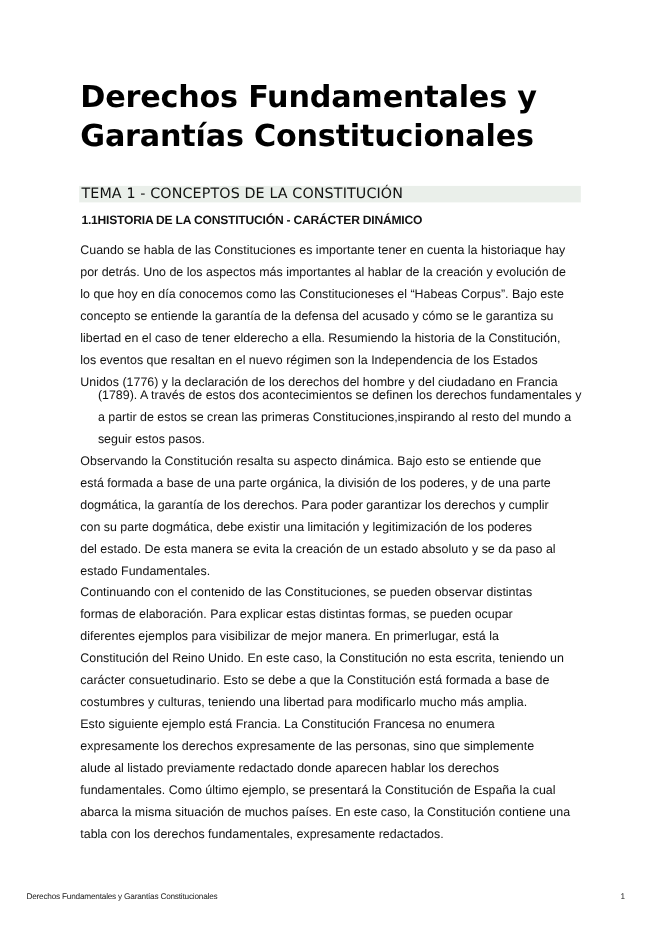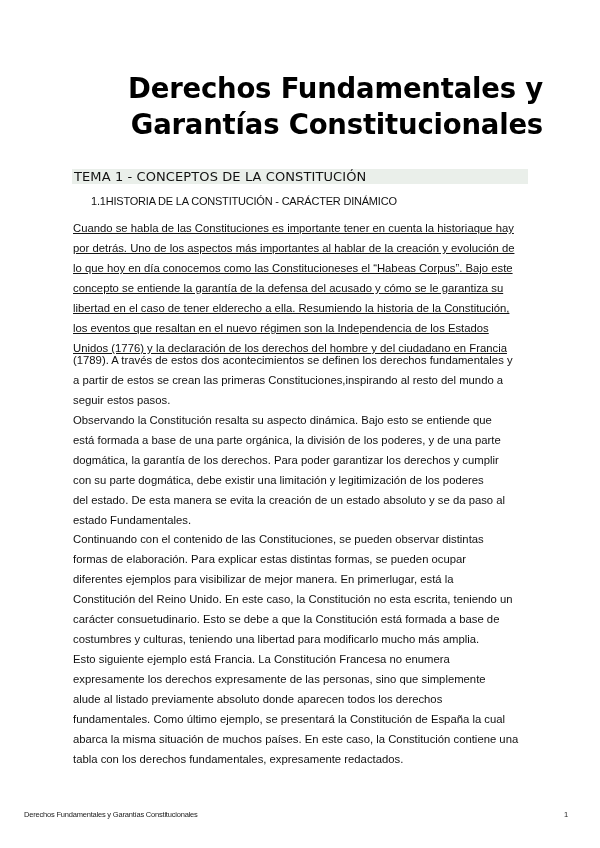--- a/index.html
+++ b/index.html
@@ -6,40 +6,40 @@
   body { width: 600px; height: 848px; position: relative; overflow: hidden;
          font-family: "DejaVu Sans", sans-serif; color: #111; }
   .page { position: absolute; left: 0; top: 0; width: 600px; height: 848px; }
   .title { position: absolute; left: 73px; top: 70px; width: 470px;
            font-family: "DejaVu Sans", sans-serif; font-weight: bold;
            font-size: 27.5px; line-height: 36px; color: #000; letter-spacing: -0.2px; }
   .tema-band { position: absolute; left: 72px; top: 169px; width: 456px; height: 15px;
                background: #eaefea; }
   .tema { position: absolute; left: 74px; top: 169px; font-family: "DejaVu Sans", sans-serif;
           font-size: 13px; line-height: 15px; color: #111; letter-spacing: 0.1px; }
-  .subhead { position: absolute; left: 91px; top: 193px; font-family: "Liberation Sans", sans-serif;
-             font-size: 11px; line-height: 16px; color: #111; letter-spacing: -0.2px; }
+  .subhead { position: absolute; left: 74px; top: 193px; font-family: "Liberation Sans", sans-serif;
+             font-size: 11px; line-height: 16px; color: #111; letter-spacing: -0.2px; font-weight: bold; }
   .para { position: absolute; left: 73px; width: 463px; font-family: "Liberation Sans", sans-serif;
           font-size: 11.3px; color: #111; margin: 0; }
   .para span.line { display: block; white-space: nowrap; height: 20px; line-height: 20px; }
-  .p1 { top: 218px; text-decoration: underline; }
-  .p1b { top: 350px; }
+  .p1 { top: 218px; }
+  .p1b { top: 350px; margin-left: 16px; }
   .p2 { top: 410px; }
   .p3 { top: 529px; }
   .footer-text { position: absolute; left: 24px; top: 810px; font-family: Liberation Sans, sans-serif;
                  font-size: 7.5px; color: #222; letter-spacing: -0.2px; }
   .footer-page { position: absolute; left: 564px; top: 810px; font-family: "Liberation Sans", sans-serif;
                  font-size: 7.5px; color: #222; }
 </style>
 </head>
 <body>
 
 <div class="page">
 
-  <h1 class="title" style="margin:0;text-align:right;">
+  <h1 class="title" style="margin:0;">
     <span style="display:block">Derechos Fundamentales y</span>
     <span style="display:block">Garantías Constitucionales</span>
   </h1>
 
   <div class="tema-band"></div>
   <div class="tema">TEMA 1 - CONCEPTOS DE LA CONSTITUCIÓN</div>
 
   <div class="subhead">1.1HISTORIA DE LA CONSTITUCIÓN - CARÁCTER DINÁMICO</div>
 
   <p class="para p1">
@@ -69,21 +69,21 @@
 
   <p class="para p3">
     <span class="line">Continuando con el contenido de las Constituciones, se pueden observar distintas</span>
     <span class="line">formas de elaboración. Para explicar estas distintas formas, se pueden ocupar</span>
     <span class="line">diferentes ejemplos para visibilizar de mejor manera. En primerlugar, está la</span>
     <span class="line">Constitución del Reino Unido. En este caso, la Constitución no esta escrita, teniendo un</span>
     <span class="line">carácter consuetudinario. Esto se debe a que la Constitución está formada a base de</span>
     <span class="line">costumbres y culturas, teniendo una libertad para modificarlo mucho más amplia.</span>
     <span class="line">Esto siguiente ejemplo está Francia. La Constitución Francesa no enumera</span>
     <span class="line">expresamente los derechos expresamente de las personas, sino que simplemente</span>
-    <span class="line">alude al listado previamente absoluto donde aparecen todos los derechos</span>
+    <span class="line">alude al listado previamente redactado donde aparecen hablar los derechos</span>
     <span class="line">fundamentales. Como último ejemplo, se presentará la Constitución de España la cual</span>
     <span class="line">abarca la misma situación de muchos países. En este caso, la Constitución contiene una</span>
     <span class="line">tabla con los derechos fundamentales, expresamente redactados.</span>
   </p>
 
   <div class="footer-text">Derechos Fundamentales y Garantías Constitucionales</div>
   <div class="footer-page">1</div>
 
 </div>
 

